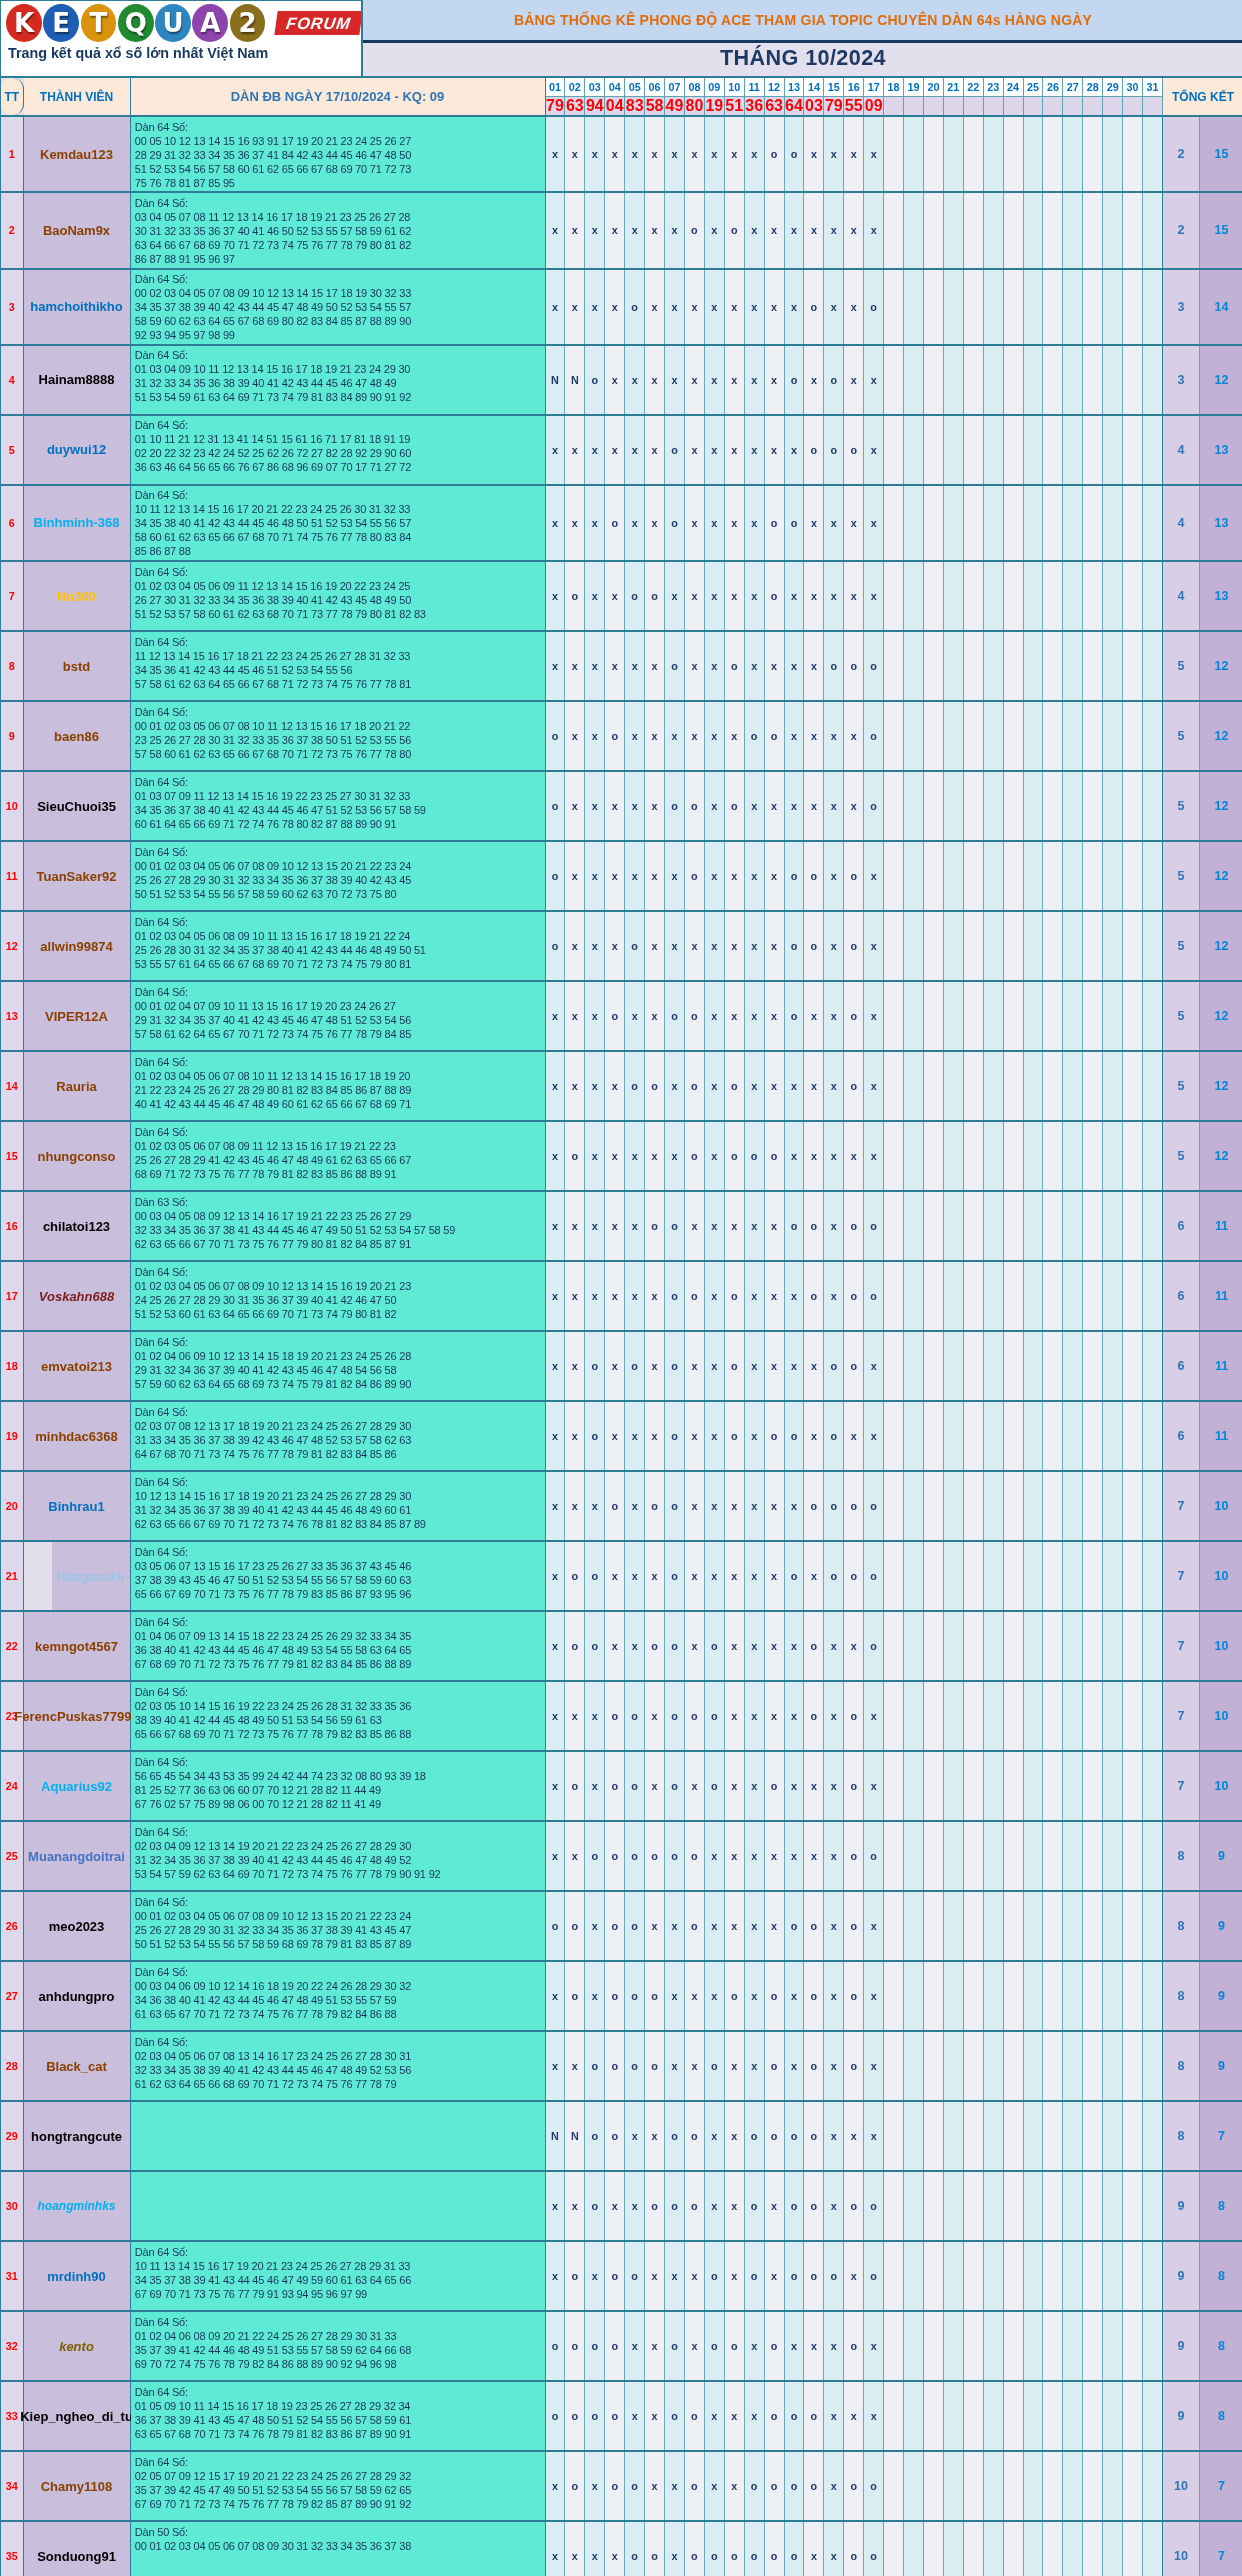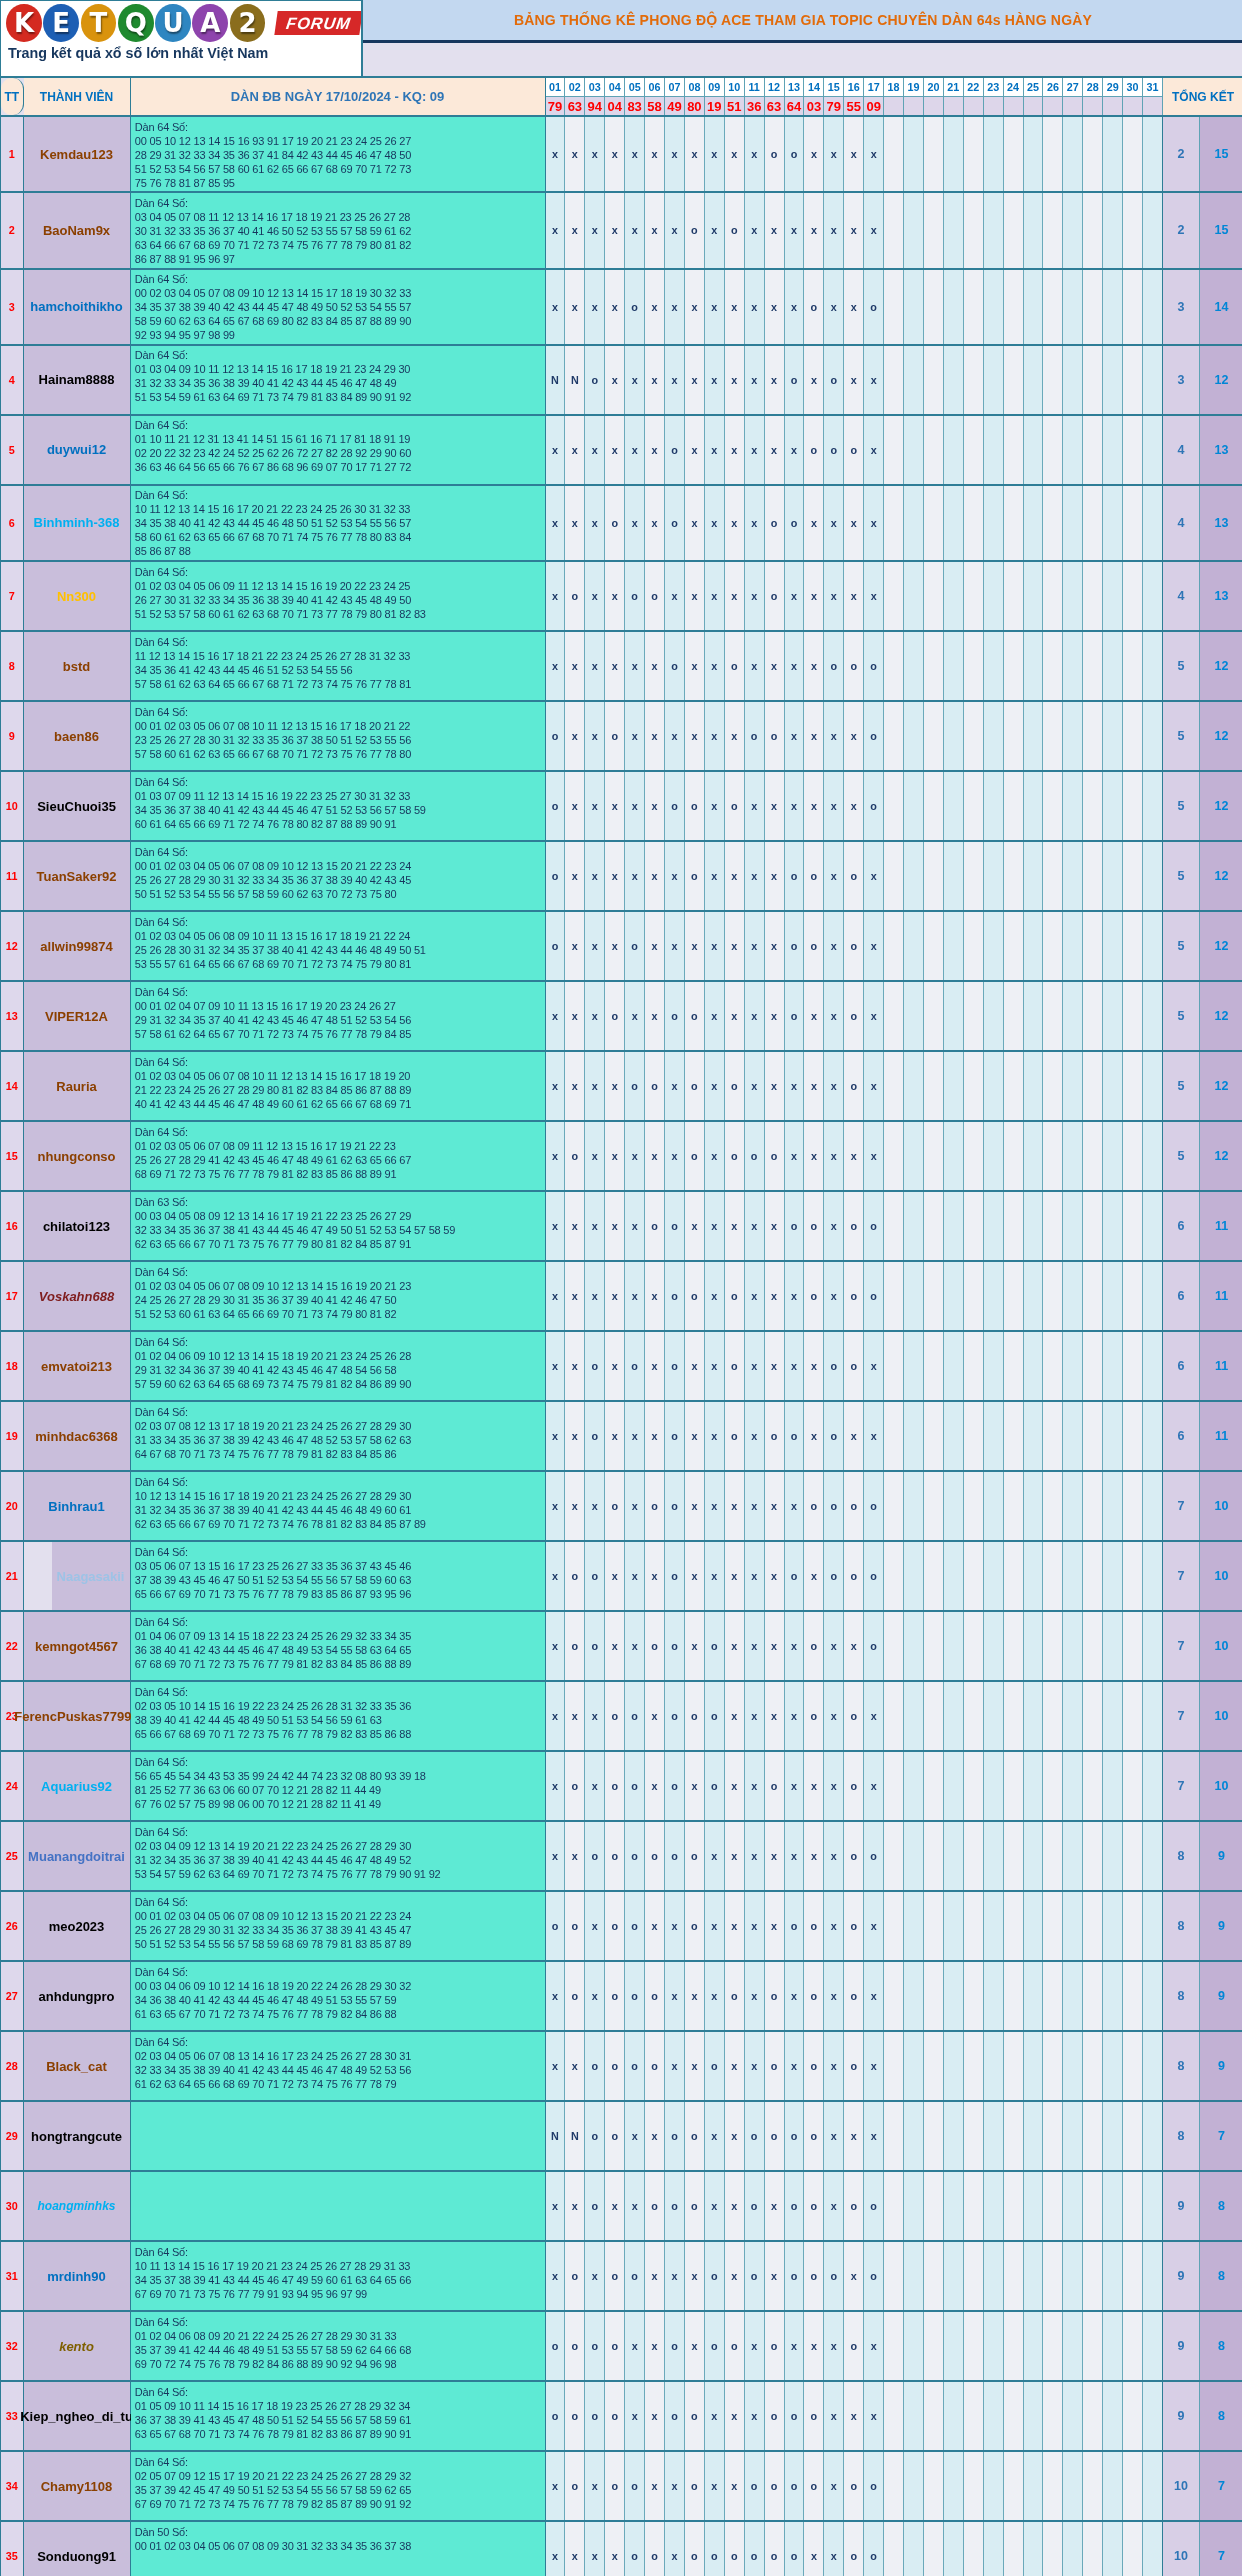--- a/index.html
+++ b/index.html
@@ -18,21 +18,21 @@
   #monthRow span{color:#1f3864;font-weight:bold;font-size:21.6px;letter-spacing:0.4px;}
   
   .grid{display:grid;grid-template-columns:22.5px 107px 415px repeat(31,1fr) 37px 43px;}
   #hdr{height:37px;border-bottom:2.6px solid #2e7d96;}
   .hcell{background:#fce9d9;display:flex;align-items:center;justify-content:center;border-right:1.7px solid #2e7d96;box-sizing:border-box;}
   .hcell.small{font-size:11.2px;border-radius:11px;}
   .hcell span{color:#0070c0;font-weight:bold;font-size:12px;}
   #hdrDan span{color:#2e75b6;font-size:13px;}
   .dayhead{display:flex;flex-direction:column;border-right:0.9px solid #5fa3b5;box-sizing:border-box;}
   .dayhead .dnum{flex:1;background:#ffffff;color:#0070c0;font-weight:bold;font-size:10.8px;display:flex;align-items:center;justify-content:center;border-bottom:0.9px solid #5fa3b5;}
-  .dayhead .dkq{flex:1;background:#ddd6ea;color:#ff0000;font-weight:bold;font-size:13px;display:flex;align-items:center;justify-content:center;}
+  .dayhead .dkq{flex:1;background:#ddd6ea;color:#ff0000;font-weight:bold;font-size:16px;display:flex;align-items:center;justify-content:center;}
   #hdrTotal{grid-column:span 2;border-right:none;}
   
   .row{min-height:68px;border-bottom:2.6px solid #2e7d96;}
   .cell{border-right:1.7px solid #2e7d96;box-sizing:border-box;}
   .tt{background:#ded8ec;color:#ff0000;font-weight:bold;font-size:10.8px;display:flex;align-items:center;justify-content:center;}
   .member{background:#c9bedb;display:flex;align-items:center;justify-content:center;text-align:center;font-weight:bold;font-size:13px;padding:1.7px;}
   .member.it{font-style:italic;font-weight:bold;}
   .member.sm{font-size:12px;}
   .nums{background:#5eead4;color:#17365d;font-size:11px;line-height:14px;padding:2.6px 1.7px 1.7px 4.3px;letter-spacing:-0.2px;font-weight:400;}
   .day{border-right:0.9px solid #6aa9ba;box-sizing:border-box;display:flex;align-items:center;justify-content:center;color:#1f3a68;font-weight:bold;font-size:10.8px;}
@@ -58,20 +58,23 @@
           <span class="logo-letter" style="background: rgb(142, 68, 173);">A</span>
           <span class="logo-letter" style="background: rgb(138, 109, 29);">2</span>
           <span id="forumBadge">FORUM</span>
       </div>
       <div id="tagline">Trang kết quả xổ số lớn nhất Việt Nam</div>
     </div>
     <div id="bannerArea">
       <div id="banner">
         <span>BẢNG THỐNG KÊ PHONG ĐỘ ACE THAM GIA TOPIC CHUYÊN DÀN 64s HÀNG NGÀY</span>
       </div>
+      <div id="monthRow">
+        <span>THÁNG 10/2024</span>
+      </div>
     </div>
   </div>
 
   <div id="hdr" class="grid">
     <div class="hcell small">
         <span>TT</span>
       </div>
     <div class="hcell">
         <span>THÀNH VIÊN</span>
       </div>

